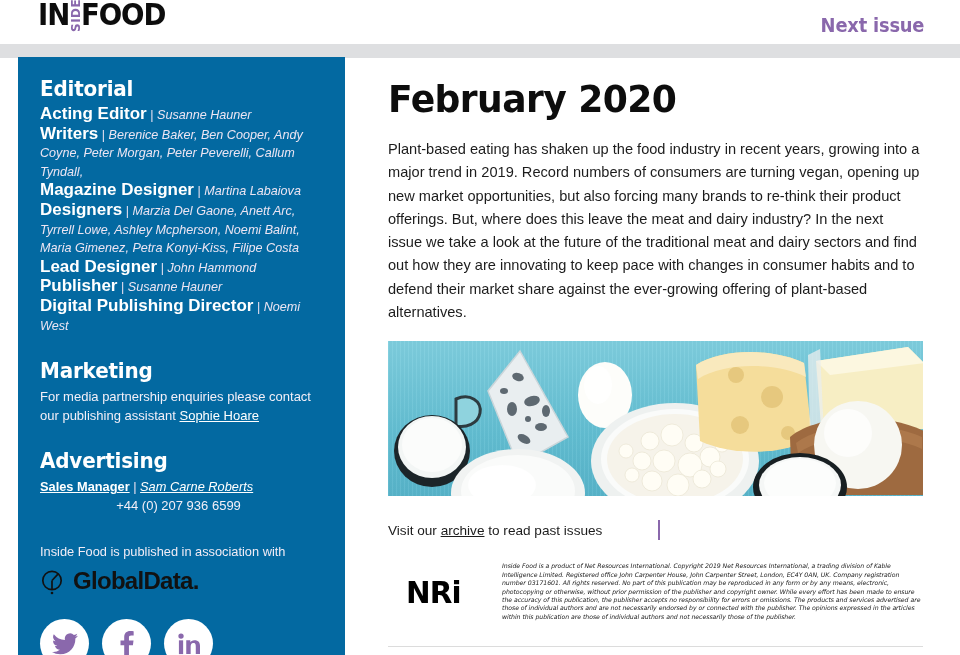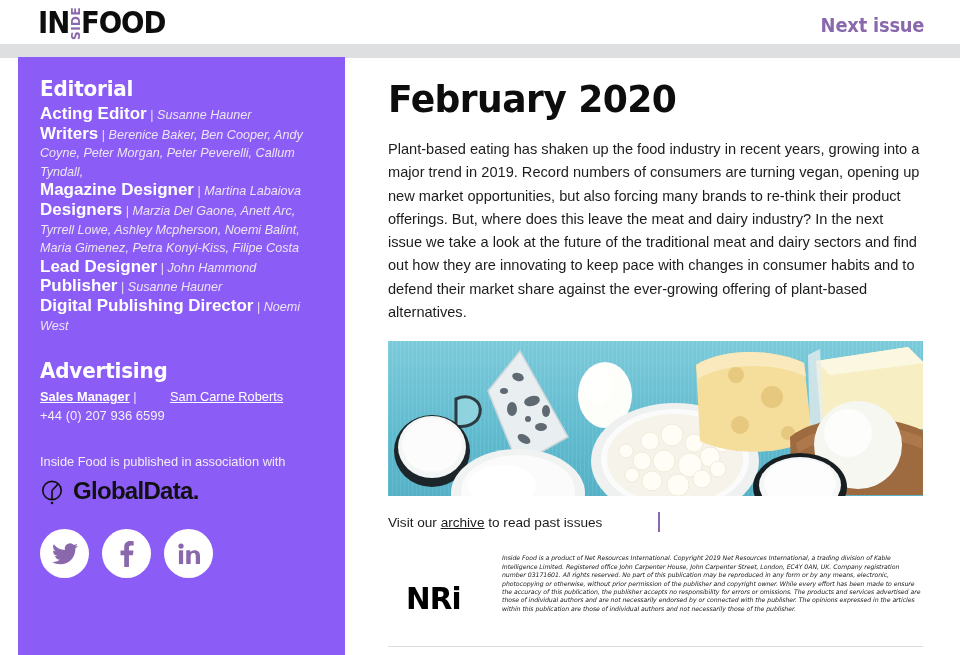--- a/index.html
+++ b/index.html
@@ -15,21 +15,21 @@
 
   
   .header {
     position: absolute;
     left: 0; top: 0;
     width: 960px; height: 44px;
     background: #ffffff;
   }
   .logo {
     position: absolute;
-    left: 38px; top: 8px;
+    left: 38px; top: 0;
     display: flex;
     align-items: center;
     height: 30px;
   }
   .logo-in, .logo-food {
     font-family: "Liberation Sans Narrow", "DejaVu Sans", sans-serif;
     font-weight: 700;
     font-size: 30px;
     letter-spacing: -1.2px;
     color: #0d0d0d;
@@ -72,21 +72,21 @@
     width: 960px; height: 14px;
     background: #dedfe1;
   }
 
   
   .sidebar {
     position: absolute;
     left: 18px; top: 57px;
     width: 327px;
     height: 598px;
-    background: #8b5cf6;
+    background: #0369a1;
     padding: 20px 28px 0 22px;
     color: #ffffff;
     overflow: hidden;
   }
   .side-h {
     font-family: "Liberation Sans Narrow", "DejaVu Sans", sans-serif;
     font-weight: 700;
     font-size: 21px;
     color: #ffffff;
     letter-spacing: -0.2px;
@@ -116,26 +116,26 @@
   }
   .mk-link {
     color: #ffffff;
     text-decoration: underline;
     cursor: pointer;
   }
   .adv-block { margin-top: 24px; }
   .adv-line { font-size: 12.8px; line-height: 19px; color: #f3eff8; }
   .adv-role { font-weight: 700; color: #ffffff; text-decoration: underline; }
   .adv-name {
+    font-style: italic;
     color: #ffffff;
     text-decoration: underline;
     cursor: pointer;
-    margin-left: 30px;
-  }
-  .phone { font-size: 13px; line-height: 20px; color: #f3eff8; }
+  }
+  .phone { font-size: 13px; line-height: 20px; color: #f3eff8; text-align: center; }
 
   .assoc-text {
     margin-top: 27px;
     font-size: 12.8px;
     color: #f1ecf6;
     line-height: 18px;
   }
   .gd-logo {
     margin-top: 6px;
     display: flex;
@@ -209,21 +209,21 @@
     background:
       repeating-linear-gradient(90deg,
         rgba(255,255,255,0.06) 0px, rgba(255,255,255,0.06) 1px,
         rgba(0,0,0,0.02) 1px, rgba(0,0,0,0.02) 4px),
       linear-gradient(180deg, #7ecede 0%, #62bed2 60%, #57b4ca 100%);
   }
   .obj { position: absolute; }
 
   
   .links-row {
-    margin-top: 16px;
+    margin-top: 24px;
     width: 535px;
     display: flex;
     align-items: center;
     font-size: 13.6px;
     color: #1c1c1c;
   }
   .links-left { width: 270px; }
   .links-div {
     width: 2px; height: 20px;
     background: #8a68ac;
@@ -232,21 +232,21 @@
   .ul-link {
     color: #1c1c1c;
     text-decoration: underline;
     cursor: pointer;
   }
 
   
   .footer {
     margin-top: 22px;
     display: flex;
-    align-items: flex-end;
+    align-items: center;
     gap: 22px;
     padding-left: 18px;
   }
   .nri {
     font-family: "Liberation Sans Narrow", "DejaVu Sans", sans-serif;
     font-weight: 700;
     font-size: 31px;
     color: #000000;
     letter-spacing: -1px;
     line-height: 30px;
@@ -306,20 +306,26 @@
     <span class="cred-sep">|</span>
     <span class="cred-name">John Hammond</span><br>
     <span class="cred-role">Publisher</span>
     <span class="cred-sep">|</span>
     <span class="cred-name">Susanne Hauner</span><br>
     <span class="cred-role">Digital Publishing Director</span>
     <span class="cred-sep">|</span>
     <span class="cred-name">Noemi West</span>
   </div>
 
+  <div class="mk-block">
+    <div class="side-h">Marketing</div>
+    <div class="mk-text">
+      <span>For media partnership enquiries please contact our publishing assistant </span><span class="mk-link">Sophie Hoare</span>
+    </div>
+  </div>
 
   <div class="adv-block">
     <div class="side-h">Advertising</div>
     <div class="adv-line">
       <span class="adv-role">Sales Manager</span>
       <span class="cred-sep">|</span>
       <span class="adv-name">Sam Carne Roberts</span>
     </div>
     <div class="phone">+44 (0) 207 936 6599</div>
   </div>

